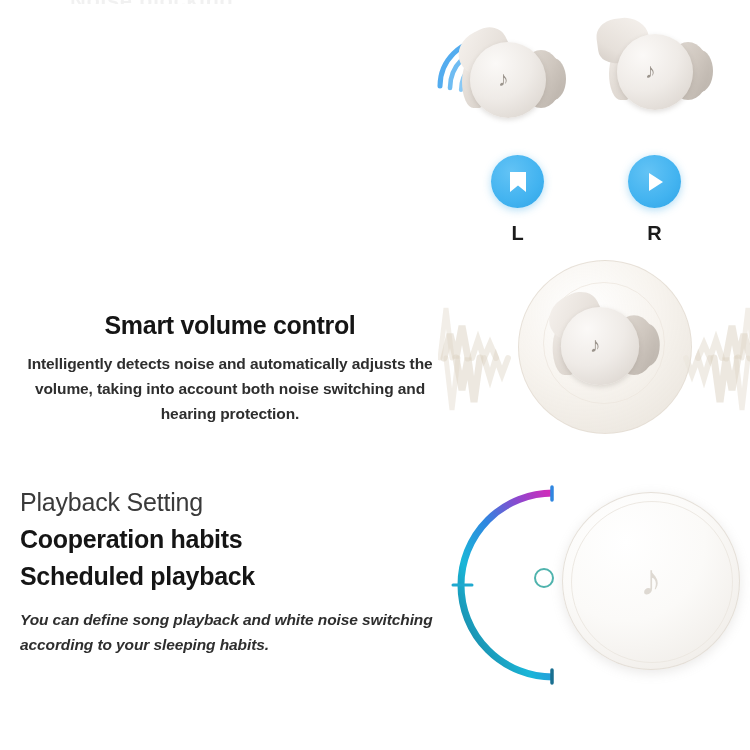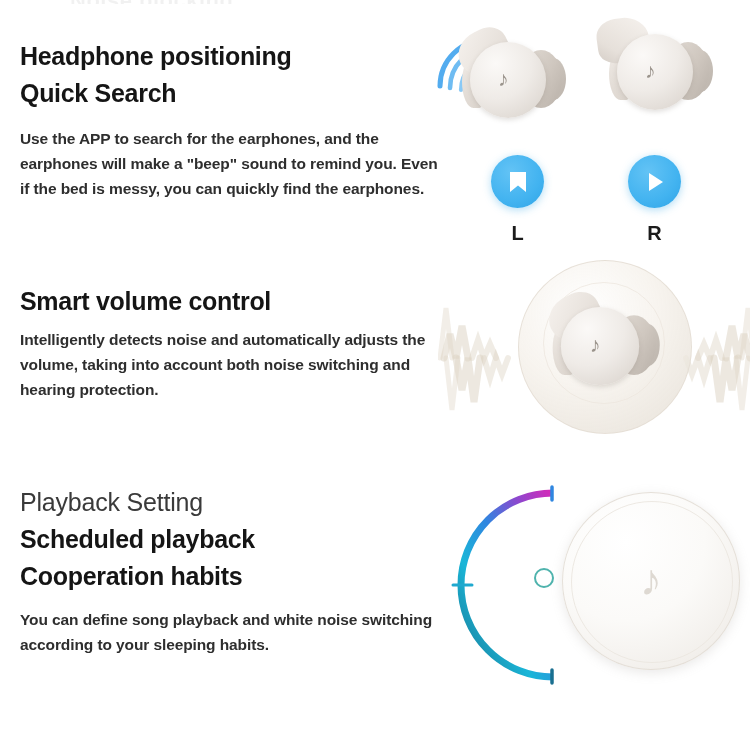--- a/index.html
+++ b/index.html
@@ -71,21 +71,21 @@
   .body-text {
     font-size: 15.5px;
     font-weight: 700;
     color: #2e2e2e;
     line-height: 1.62;
     letter-spacing: -0.1px;
     margin: 0;
   }
   .body-text.t1 { margin-top: 14px; }
   .body-text.t2 { margin-top: 7px; }
-  .body-text.t3 { margin-top: 12px; }
+  .body-text.t3 { margin-top: 12px; font-style: italic; }
 
   .art {
     position: absolute;
   }
 
   
   #art-search { left: 430px; top: 10px; width: 310px; height: 245px; }
 
   .bud {
     position: absolute;
@@ -242,25 +242,20 @@
 <body>
 
 <div class="page">
 
   <div class="top-clip">
     <span>Noise blocking</span>
   </div>
 
   <div class="section" id="section-1" style="top:0px;height:265px;">
 
-    <div class="copy" style="top:38px;">
-      <h2 class="h-main">Headphone positioning</h2>
-      <h2 class="h-main">Quick Search</h2>
-      <p class="body-text t1">Use the APP to search for the earphones, and the earphones will make a "beep" sound to remind you. Even if the bed is messy, you can quickly find the earphones.</p>
-    </div>
 
     <div class="art" id="art-search">
 
       <svg class="waves" viewBox="0 0 70 80">
         <path d="M10 68 A46 46 0 0 1 56 22" fill="none" stroke="#4aa8ee" stroke-width="5" stroke-linecap="round" opacity="0.95"></path>
         <path d="M20 70 A40 40 0 0 1 60 30" fill="none" stroke="#5fb5f1" stroke-width="4.6" stroke-linecap="round" opacity="0.9"></path>
         <path d="M31 72 A33 33 0 0 1 64 39" fill="none" stroke="#74c0f4" stroke-width="4.2" stroke-linecap="round" opacity="0.85"></path>
       </svg>
 
       <div class="bud" id="bud-left">
@@ -293,21 +288,21 @@
         </svg>
       </div>
 
       <div class="lr-label" id="lab-l">L</div>
       <div class="lr-label" id="lab-r">R</div>
     </div>
   </div>
 
   <div class="section" id="section-2" style="top:265px;height:215px;">
 
-    <div class="copy" style="top:18px;">
+    <div class="copy" style="top:42px;text-align:center;">
       <h2 class="h-main">Smart volume control</h2>
       <p class="body-text t2">Intelligently detects noise and automatically adjusts the volume, taking into account both noise switching and hearing protection.</p>
     </div>
 
     <div class="art" id="art-volume" style="top:-7px;">
 
       <svg class="wave-left" width="78" height="160" viewBox="0 0 78 160">
         <g fill="none" stroke="#ded5c6" stroke-linecap="round">
           <path d="M6 80 L12 56 L18 80 L24 48 L30 80" stroke-width="7" opacity="0.55"></path>
           <path d="M18 80 L24 112 L30 80 L36 124 L42 80" stroke-width="7" opacity="0.55"></path>
@@ -339,22 +334,22 @@
         <div class="body-main"></div>
         <div class="logo-sc">♪</div>
       </div>
     </div>
   </div>
 
   <div class="section" id="section-3" style="top:480px;height:270px;padding-left:12px;">
 
     <div class="copy" style="top:5px;">
       <h2 class="h-light">Playback Setting</h2>
+      <h2 class="h-main">Cooperation habits</h2>
       <h2 class="h-main">Scheduled playback</h2>
-      <h2 class="h-main">Cooperation habits</h2>
       <p class="body-text t3">You can define song playback and white noise switching according to your sleeping habits.</p>
     </div>
 
     <div class="art" id="art-playback" style="top:-10px;">
 
       <svg width="140" height="220" viewBox="0 0 140 220" style="position:absolute;left:-2px;top:5px;">
         <defs>
           <linearGradient id="arcGrad" x1="1" y1="0" x2="0.15" y2="1">
             <stop offset="0%" stop-color="#d629b8"></stop>
             <stop offset="22%" stop-color="#8a49cf"></stop>

